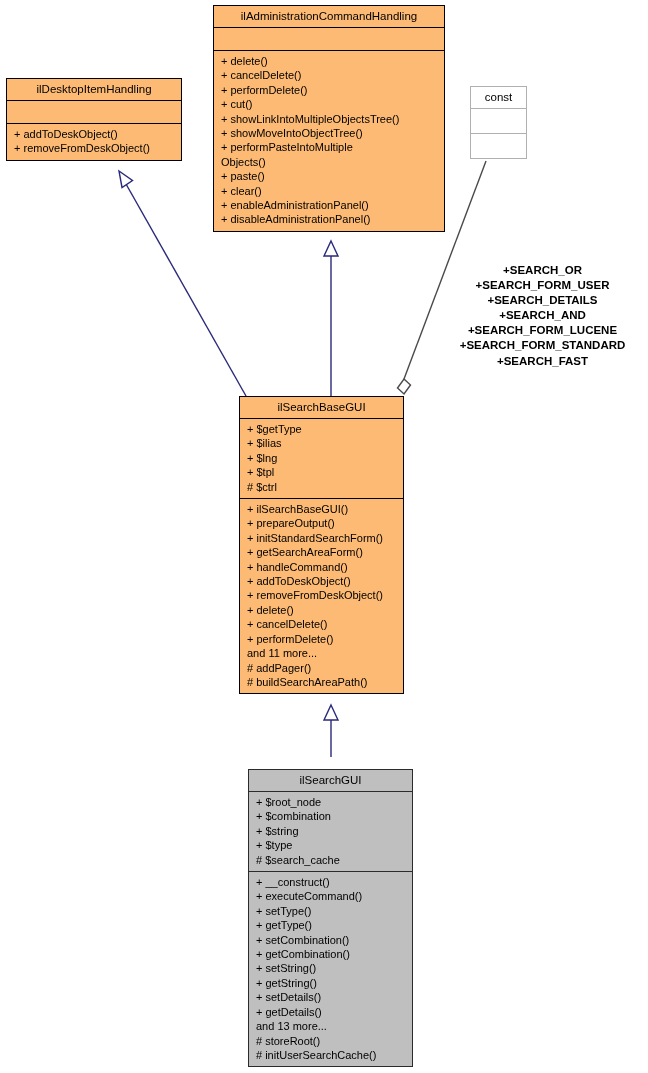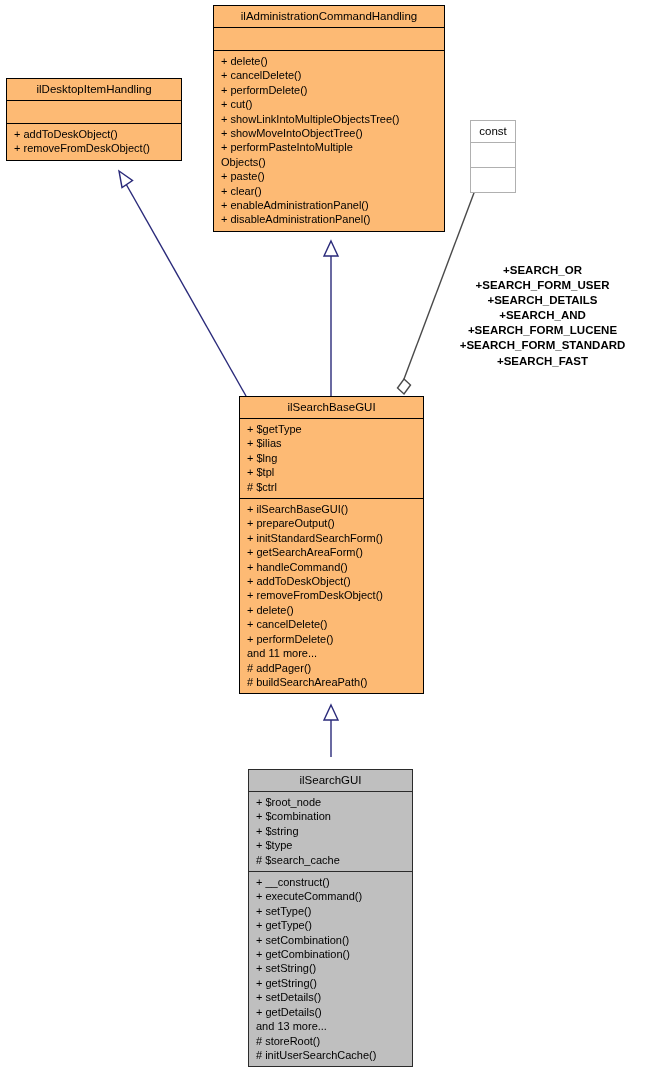--- a/index.html
+++ b/index.html
@@ -136,39 +136,39 @@
       <div class="uml-row">+ showMoveIntoObjectTree()</div>
       <div class="uml-row">+ performPasteIntoMultiple</div>
       <div class="uml-row">Objects()</div>
       <div class="uml-row">+ paste()</div>
       <div class="uml-row">+ clear()</div>
       <div class="uml-row">+ enableAdministrationPanel()</div>
       <div class="uml-row">+ disableAdministrationPanel()</div>
     </div>
   </div>
 
-  <div class="uml-box light" style="left:470px; top:86px; width:46px;margin-top:34px;">
+  <div class="uml-box light" style="left:470px; top:86px; width:57px;">
     <div class="uml-title">const</div>
     <div class="uml-sep"></div>
     <div class="uml-compartment empty" style="height:24px;"></div>
     <div class="uml-sep"></div>
     <div class="uml-compartment empty" style="height:24px;"></div>
   </div>
 
   <div class="assoc-label" style="left:440px; top:263px; width:205px;">
     <div>+SEARCH_OR</div>
     <div>+SEARCH_FORM_USER</div>
     <div>+SEARCH_DETAILS</div>
     <div>+SEARCH_AND</div>
     <div>+SEARCH_FORM_LUCENE</div>
     <div>+SEARCH_FORM_STANDARD</div>
     <div>+SEARCH_FAST</div>
   </div>
 
-  <div class="uml-box" style="left:239px; top:396px; width:185px;">
+  <div class="uml-box" style="left:239px; top:396px; width:165px;">
     <div class="uml-title">ilSearchBaseGUI</div>
     <div class="uml-sep"></div>
     <div class="uml-compartment">
       <div class="uml-row">+ $getType</div>
       <div class="uml-row">+ $ilias</div>
       <div class="uml-row">+ $lng</div>
       <div class="uml-row">+ $tpl</div>
       <div class="uml-row"># $ctrl</div>
     </div>
     <div class="uml-sep"></div>

